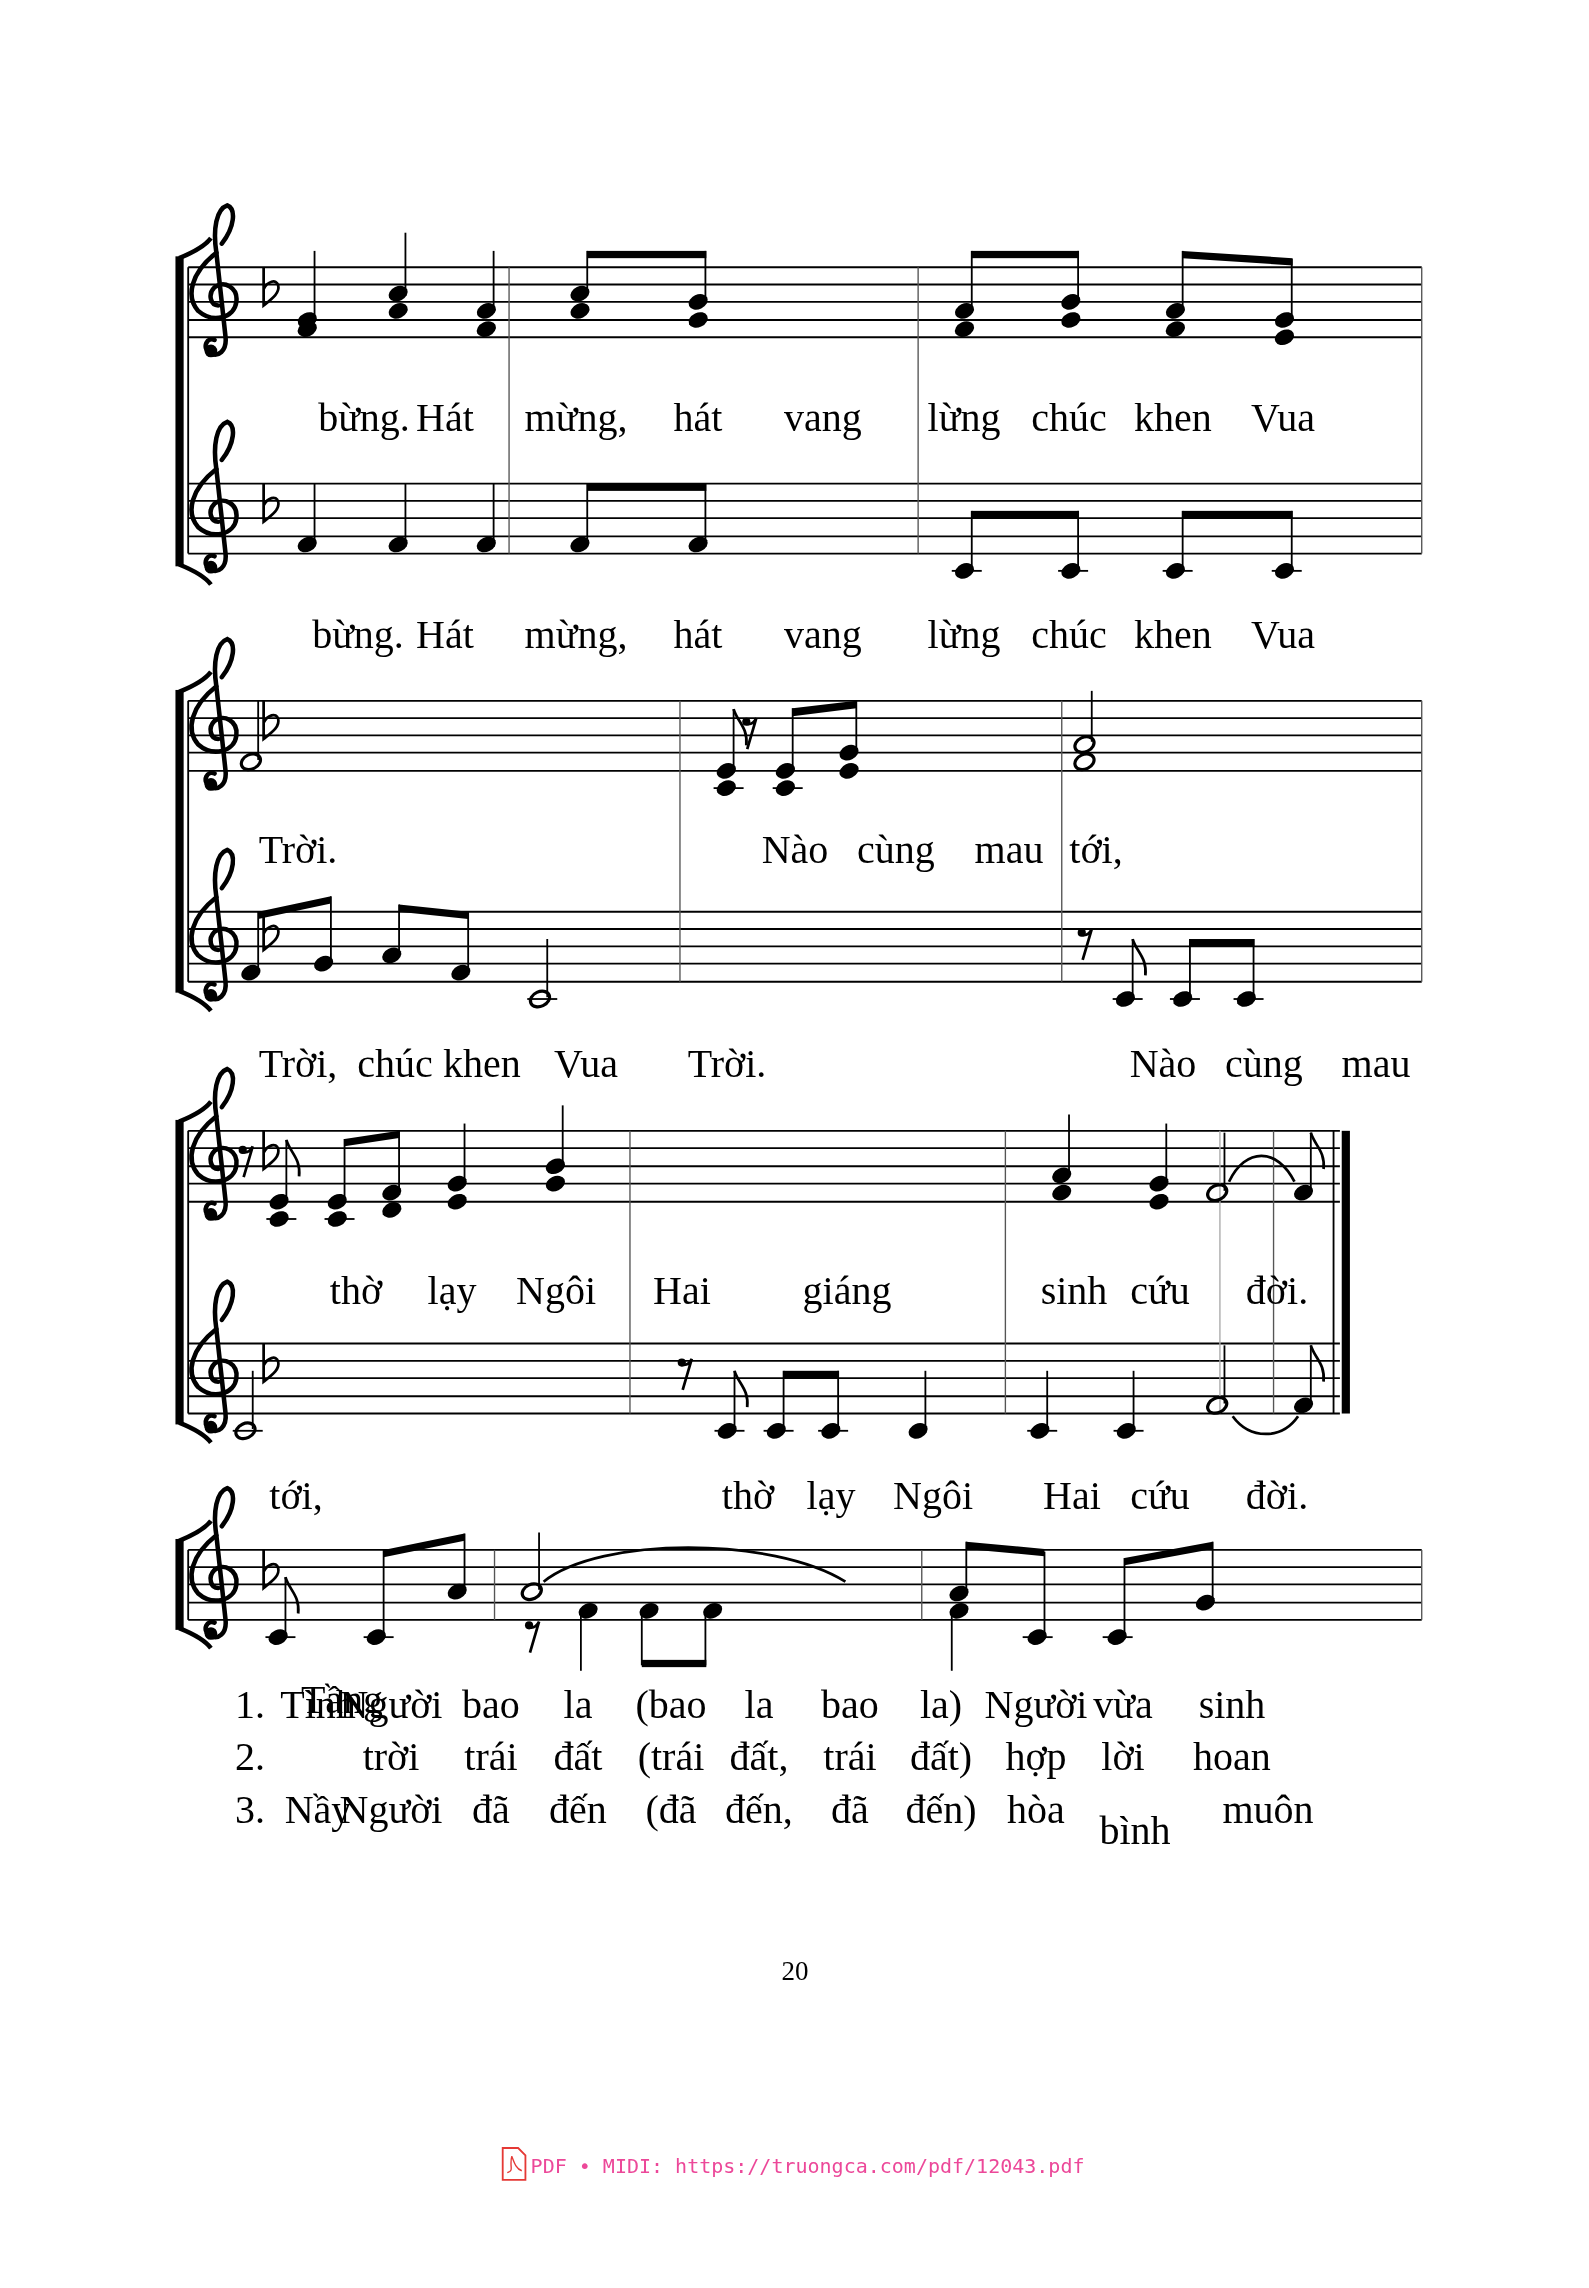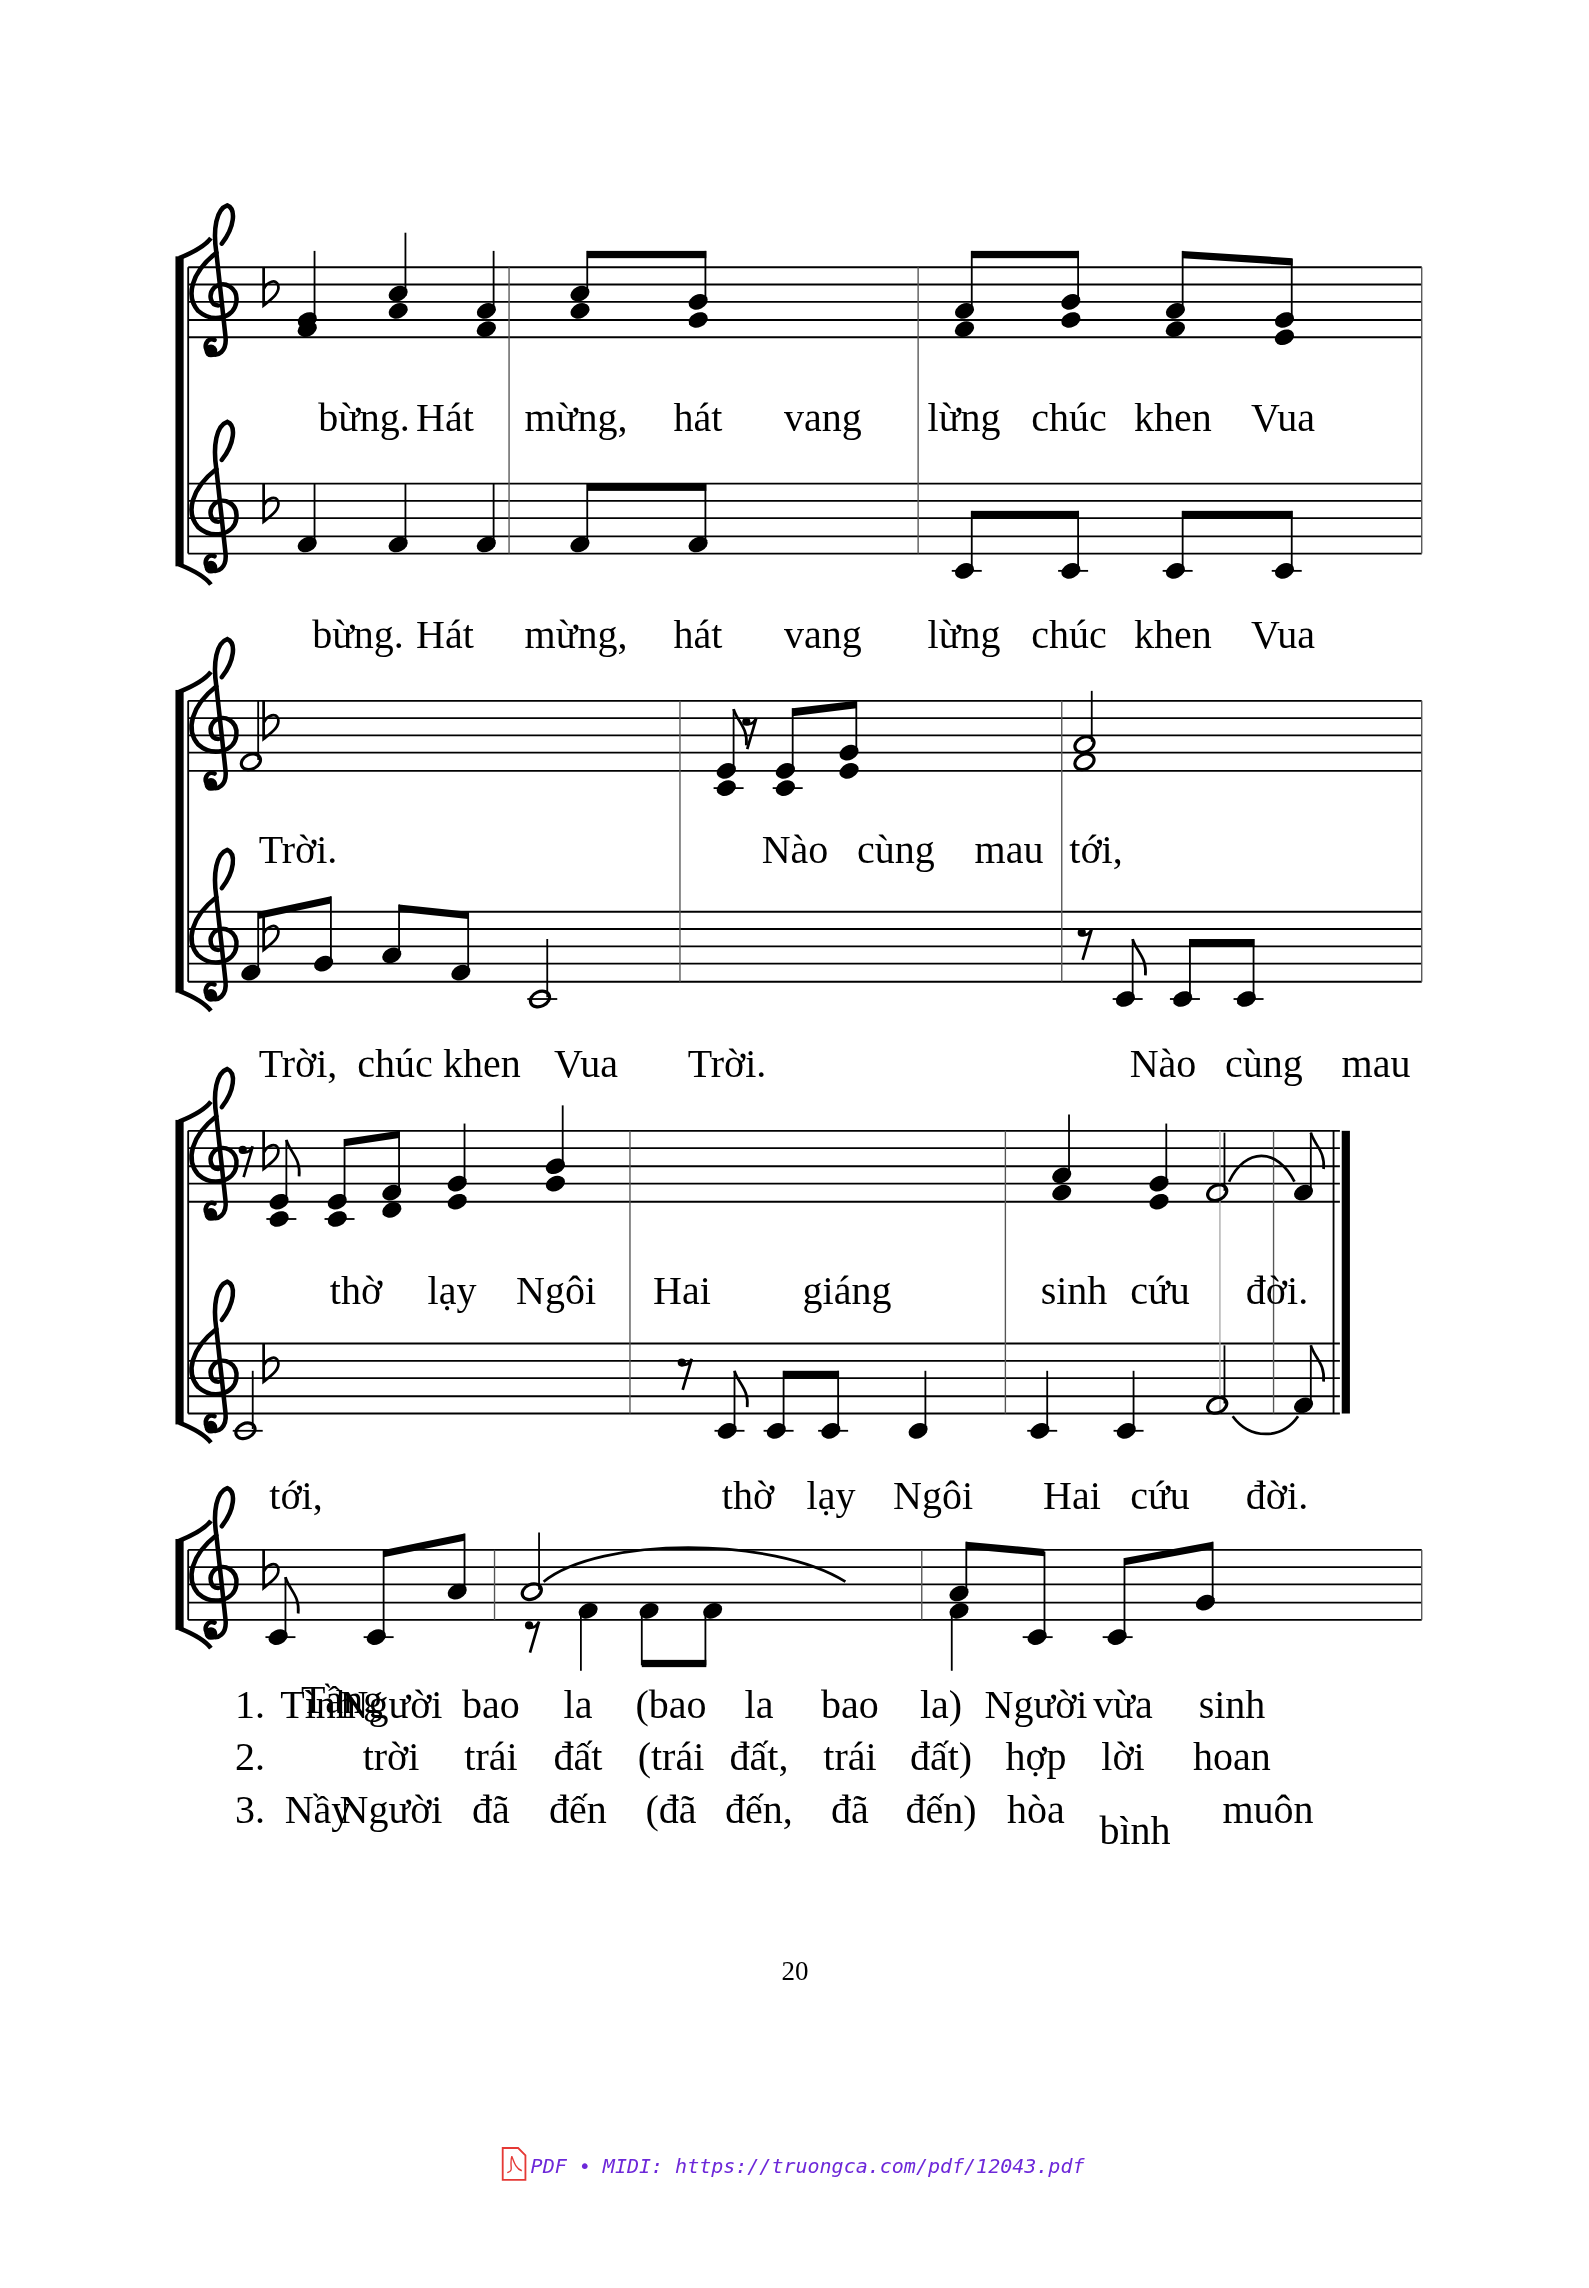--- a/index.html
+++ b/index.html
@@ -7,21 +7,21 @@
          font-family: "Liberation Serif", "DejaVu Serif", serif; color: #000; }
   #score { position: absolute; left: 0; top: 0; width: 1589px; height: 2288px; }
   .lyric { position: absolute; font-size: 40px; line-height: 1; white-space: nowrap;
            transform: translateX(-50%); font-family: "Liberation Serif", serif; }
   .verse-num { position: absolute; font-size: 40px; line-height: 1; font-family: "Liberation Serif", serif; }
   .page-number { position: absolute; left: 795px; top: 1956px; transform: translateX(-50%);
                  font-size: 27px; font-family: "Liberation Serif", serif; }
   .footer { position: absolute; left: 498px; top: 2149px; height: 33px; display: flex;
             align-items: center; gap: 9px; }
   .footer-text { font-family: "DejaVu Sans Mono", "Liberation Mono", monospace; font-size: 20px;
-                 letter-spacing: 0px; color: #6d28d9; font-style: italic; }
+                 letter-spacing: 0px; color: #ec4899; }
   .pdf-icon { width: 23.6px; height: 31px; position: relative; }
 </style>
 </head>
 <body>
 
 <svg id="score" xmlns="http://www.w3.org/2000/svg" width="1589" height="2288" viewBox="0 0 1748 2517">
   <defs>
 
     <g id="gclef">
       <path d="M16,-62 C30,-80 32,-100 22,-104 C10,-100 6,-78 10,-52 L20,40 C22,56 12,64 2,58 C-6,52 0,40 8,44" fill="none" stroke="#000" stroke-width="5" stroke-linecap="round"></path>

